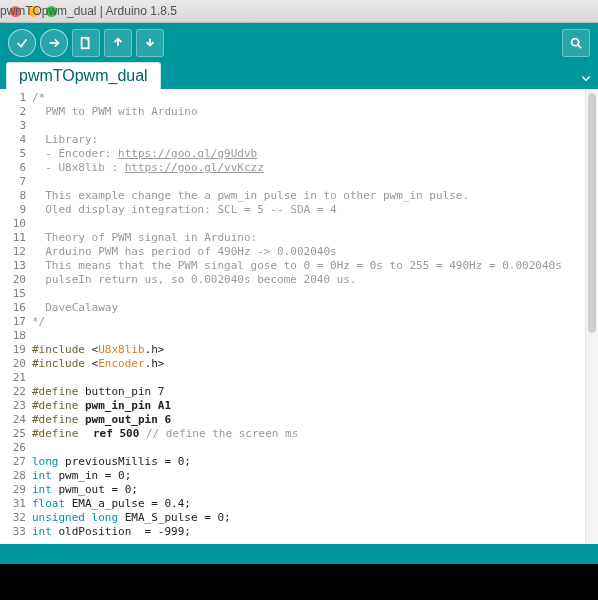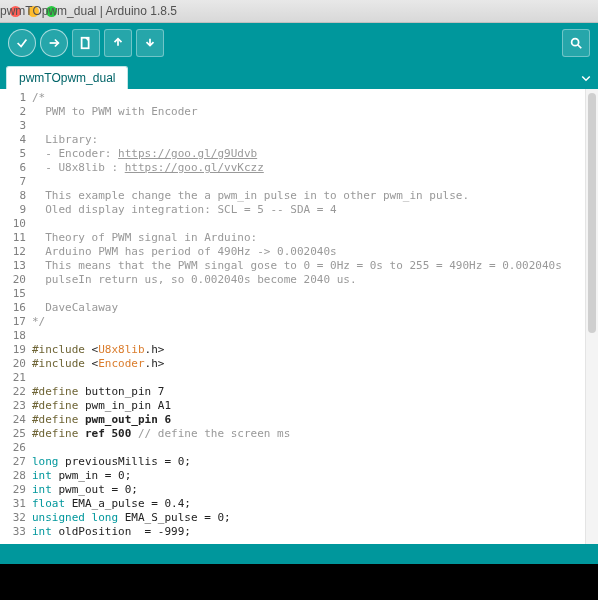--- a/index.html
+++ b/index.html
@@ -23,21 +23,21 @@
   .tl.yellow { background:#febc2e; }
   .tl.green { background:#28c840; }
   .title { position:absolute; left:0; right:0; text-align:left; font-size:12px; color:#525252; pointer-events:none; }
   .toolbar { height:40px; background:var(--teal); display:flex; align-items:center; padding:0 8px; gap:4px; }
   .tspacer { flex:1; }
   .tbtn { width:26px; height:26px; border-radius:3px; display:flex; align-items:center; justify-content:center; cursor:pointer; }
   .tbtn.circle { border-radius:50%; background:rgba(255,255,255,0.15); border:1px solid rgba(255,255,255,0.6); }
   .tbtn.square { background:rgba(255,255,255,0.15); border:1px solid rgba(255,255,255,0.35); }
   .tbtn svg { width:14px; height:14px; stroke:#fff; fill:none; stroke-width:2; }
   .tabbar { height:26px; background:var(--teal); display:flex; align-items:flex-end; padding-left:6px; }
-  .tab { background:#fff; border-top-left-radius:3px; border-top-right-radius:3px; padding:4px 12px; font-size:12px; color:var(--teal-dark); border:1px solid #c3e6e7; border-bottom:none; cursor:pointer; }
+  .tab { background:#fff; border-top-left-radius:3px; border-top-right-radius:3px; padding:4px 12px; font-size:16px; color:var(--teal-dark); border:1px solid #c3e6e7; border-bottom:none; cursor:pointer; }
   .tabright { margin-left:auto; width:24px; height:22px; display:flex; align-items:center; justify-content:center; cursor:pointer; }
   .tabright svg { width:12px; height:12px; stroke:#fff; fill:none; stroke-width:2; }
   .editor-wrap { flex:1; display:flex; background:var(--editor-bg); overflow:hidden; position:relative; }
   .editor { flex:1; overflow:auto; font-family: Menlo, Consolas, monospace; font-size:11px; line-height:14px; padding:2px 0 10px 0; }
   .line { display:flex; white-space:pre; }
   .gutter { width:26px; text-align:right; color:var(--gutter); padding-right:6px; flex-shrink:0; user-select:none; }
   .code { flex:1; color:#222; }
   .c-comment { color:var(--comment); }
   .c-preproc { color:var(--preproc); }
   .c-type { color:var(--type); }
@@ -105,44 +105,44 @@
     <div class="tabright">
         <svg viewBox="0 0 16 16">
           <polyline points="3,6 8,11 13,6"></polyline>
         </svg>
       </div>
   </div>
 
   <div class="editor-wrap">
     <div class="editor" id="editor">
         <div class="line"><span class="gutter">1</span><span class="code c-comment">/*</span></div>
-        <div class="line"><span class="gutter">2</span><span class="code c-comment">  PWM to PWM with Encoder</span></div>
+        <div class="line"><span class="gutter">2</span><span class="code c-comment">  PWM to PWM with Arduino</span></div>
         <div class="line"><span class="gutter">3</span><span class="code c-comment"></span></div>
         <div class="line"><span class="gutter">4</span><span class="code c-comment">  Library:</span></div>
         <div class="line"><span class="gutter">5</span><span class="code c-comment"><span>  - Encoder: </span><span class="c-link">https://goo.gl/g9Udvb</span></span></div>
         <div class="line"><span class="gutter">6</span><span class="code c-comment"><span>  - U8x8lib : </span><span class="c-link">https://goo.gl/vvKczz</span></span></div>
         <div class="line"><span class="gutter">7</span><span class="code c-comment"></span></div>
         <div class="line"><span class="gutter">8</span><span class="code c-comment">  This example change the a pwm_in pulse in to other pwm_in pulse.</span></div>
         <div class="line"><span class="gutter">9</span><span class="code c-comment">  Oled display integration: SCL = 5 -- SDA = 4</span></div>
         <div class="line"><span class="gutter">10</span><span class="code c-comment"></span></div>
         <div class="line"><span class="gutter">11</span><span class="code c-comment">  Theory of PWM signal in Arduino:</span></div>
         <div class="line"><span class="gutter">12</span><span class="code c-comment">  Arduino PWM has period of 490Hz -&gt; 0.002040s</span></div>
         <div class="line"><span class="gutter">13</span><span class="code c-comment">  This means that the PWM singal gose to 0 = 0Hz = 0s to 255 = 490Hz = 0.002040s</span></div>
         <div class="line"><span class="gutter">20</span><span class="code c-comment">  pulseIn return us, so 0.002040s become 2040 us.</span></div>
         <div class="line"><span class="gutter">15</span><span class="code c-comment"></span></div>
         <div class="line"><span class="gutter">16</span><span class="code c-comment">  DaveCalaway</span></div>
         <div class="line"><span class="gutter">17</span><span class="code c-comment">*/</span></div>
         <div class="line"><span class="gutter">18</span><span class="code"></span></div>
         <div class="line"><span class="gutter">19</span><span class="code"><span class="c-preproc">#include</span><span> &lt;</span><span class="c-keyword">U8x8lib</span><span>.h&gt;</span></span></div>
         <div class="line"><span class="gutter">20</span><span class="code"><span class="c-preproc">#include</span><span> &lt;</span><span class="c-keyword">Encoder</span><span>.h&gt;</span></span></div>
         <div class="line"><span class="gutter">21</span><span class="code"></span></div>
         <div class="line"><span class="gutter">22</span><span class="code"><span class="c-preproc">#define</span><span style="font-weight: normal;"> button_pin 7</span></span></div>
-        <div class="line"><span class="gutter">23</span><span class="code"><span class="c-preproc">#define</span><span style="font-weight: normal;"> pwm_in_pin A1</span></span></div>
+        <div class="line"><span class="gutter">23</span><span class="code"><span class="c-preproc">#define</span><span style="font-weight: bold;"> pwm_in_pin A1</span></span></div>
         <div class="line"><span class="gutter">24</span><span class="code"><span class="c-preproc">#define</span><span style="font-weight: bold;"> pwm_out_pin 6</span></span></div>
-        <div class="line"><span class="gutter">25</span><span class="code"><span class="c-preproc">#define</span><span style="font-weight: bold;"> ref 500 </span><span class="c-comment">// define the screen ms</span></span></div>
+        <div class="line"><span class="gutter">25</span><span class="code"><span class="c-preproc">#define</span><span style="font-weight: bold; margin-left: 8px;"> ref 500 </span><span class="c-comment">// define the screen ms</span></span></div>
         <div class="line"><span class="gutter">26</span><span class="code"></span></div>
         <div class="line"><span class="gutter">27</span><span class="code"><span class="c-type">long</span><span> previousMillis = 0;</span></span></div>
         <div class="line"><span class="gutter">28</span><span class="code"><span class="c-type">int</span><span> pwm_in = 0;</span></span></div>
         <div class="line"><span class="gutter">29</span><span class="code"><span class="c-type">int</span><span> pwm_out = 0;</span></span></div>
         <div class="line"><span class="gutter">31</span><span class="code"><span class="c-type">float</span><span> EMA_a_pulse = 0.4;</span></span></div>
         <div class="line"><span class="gutter">32</span><span class="code"><span class="c-type">unsigned</span><span> </span><span class="c-type">long</span><span> EMA_S_pulse = 0;</span></span></div>
         <div class="line"><span class="gutter">33</span><span class="code"><span class="c-type">int</span><span> oldPosition  = -999;</span></span></div>
       </div>
     <div class="scrollbar">
         <div class="thumb"></div>

